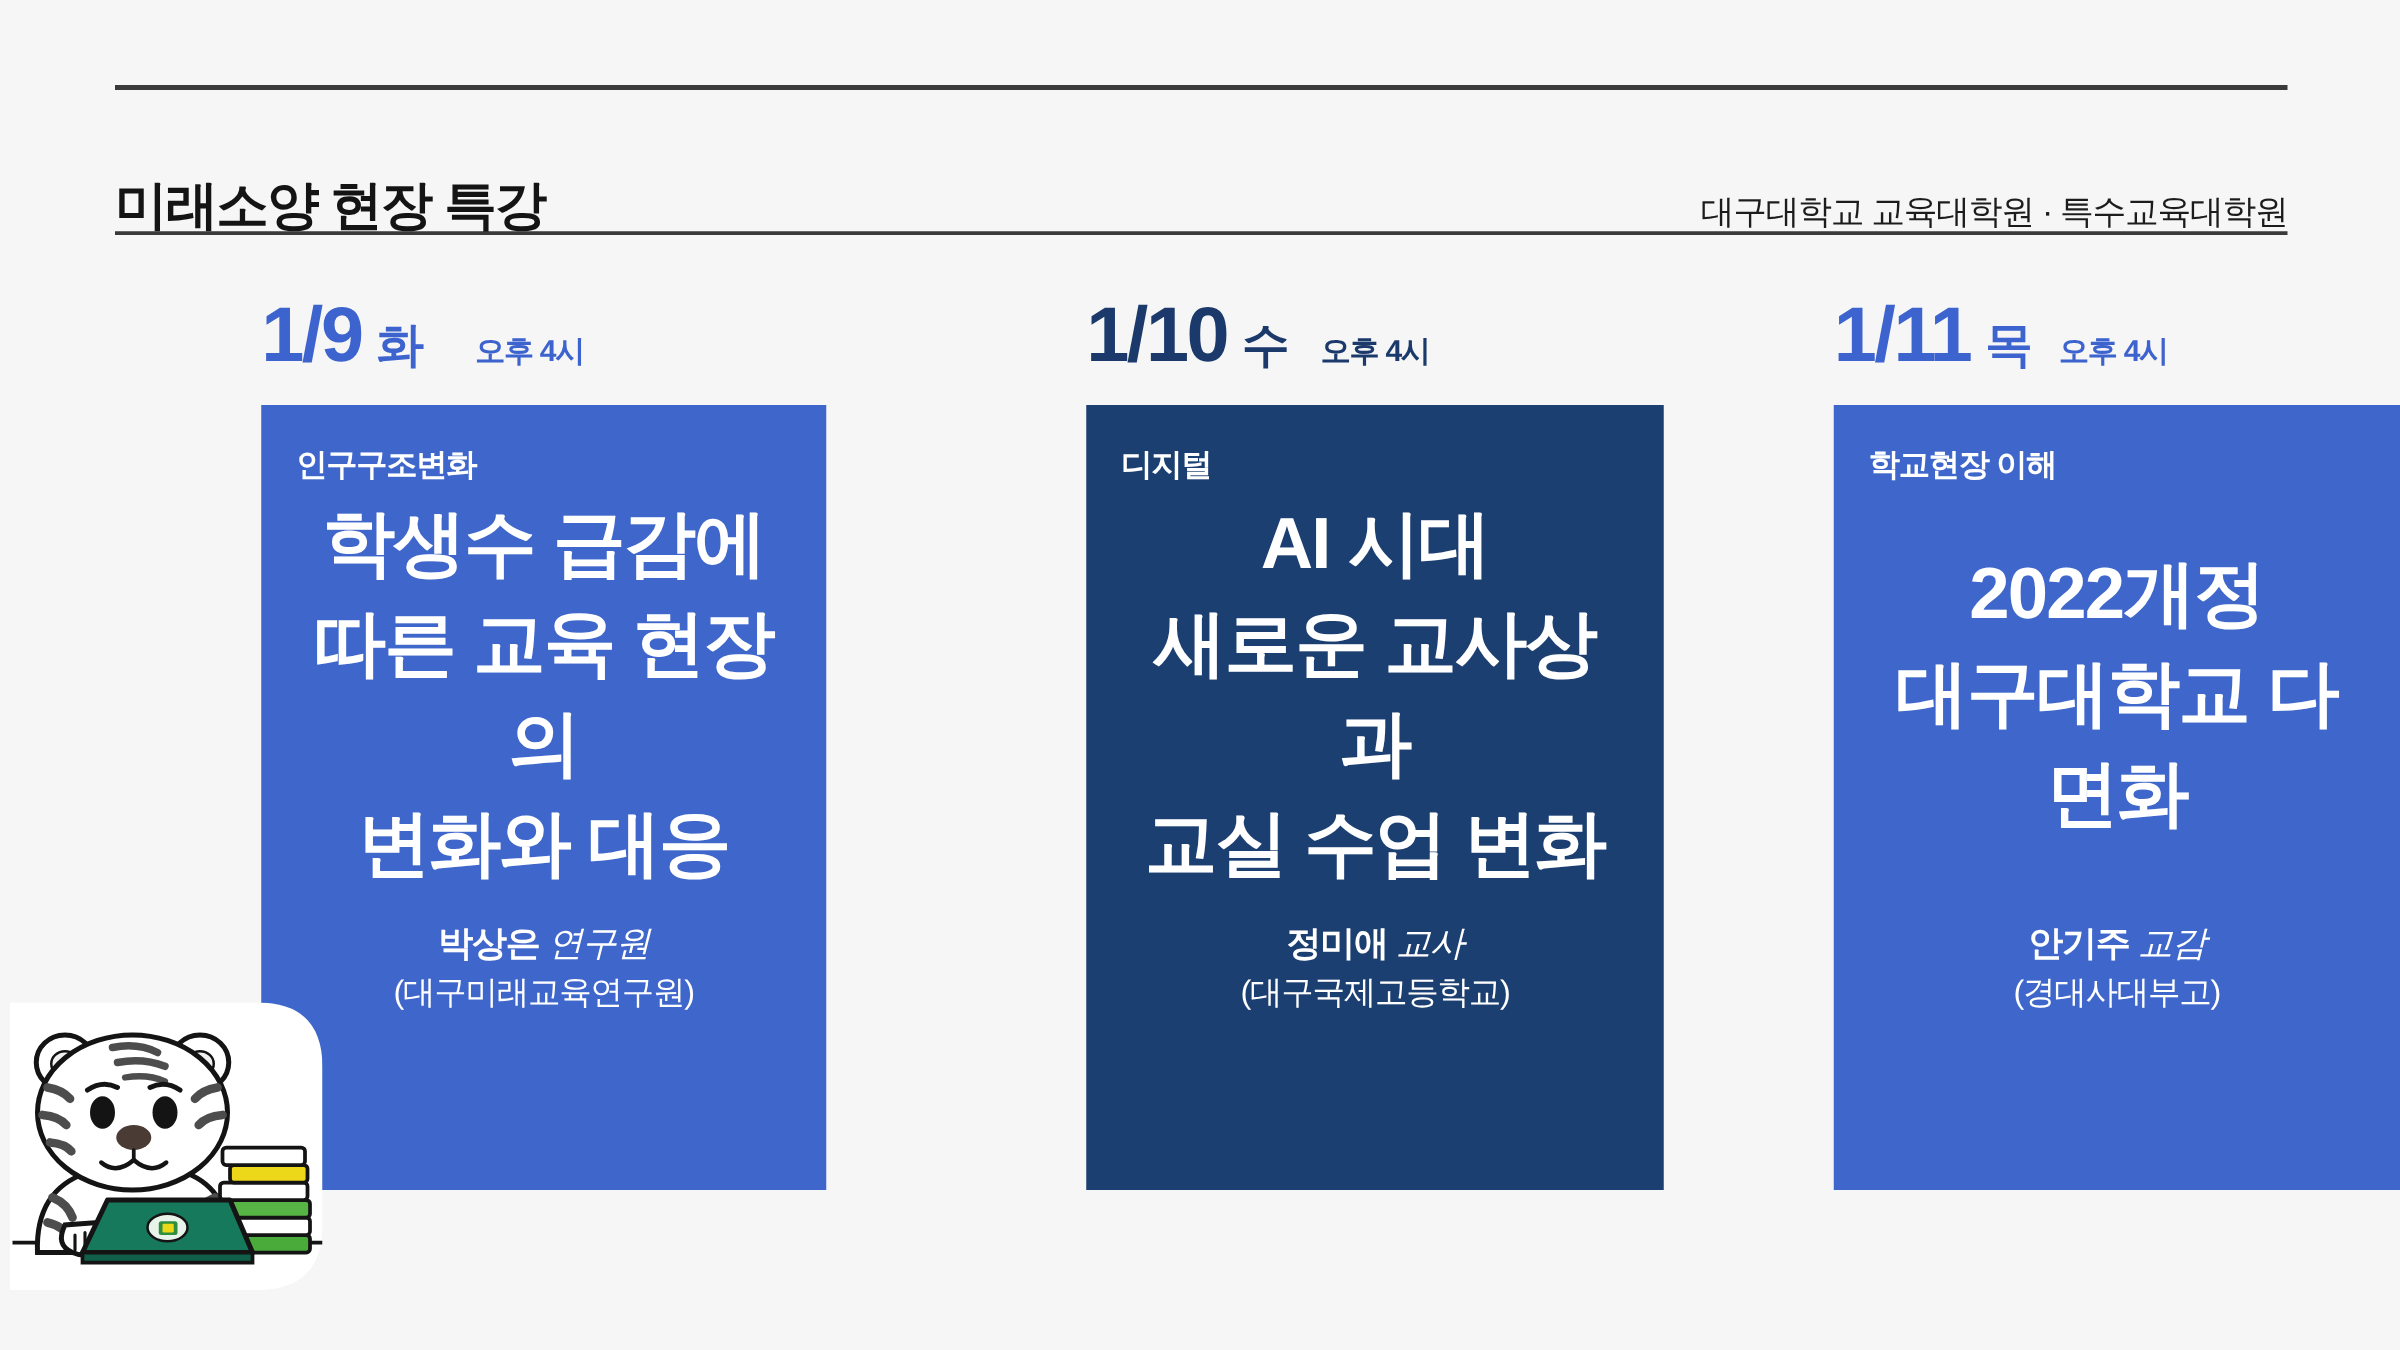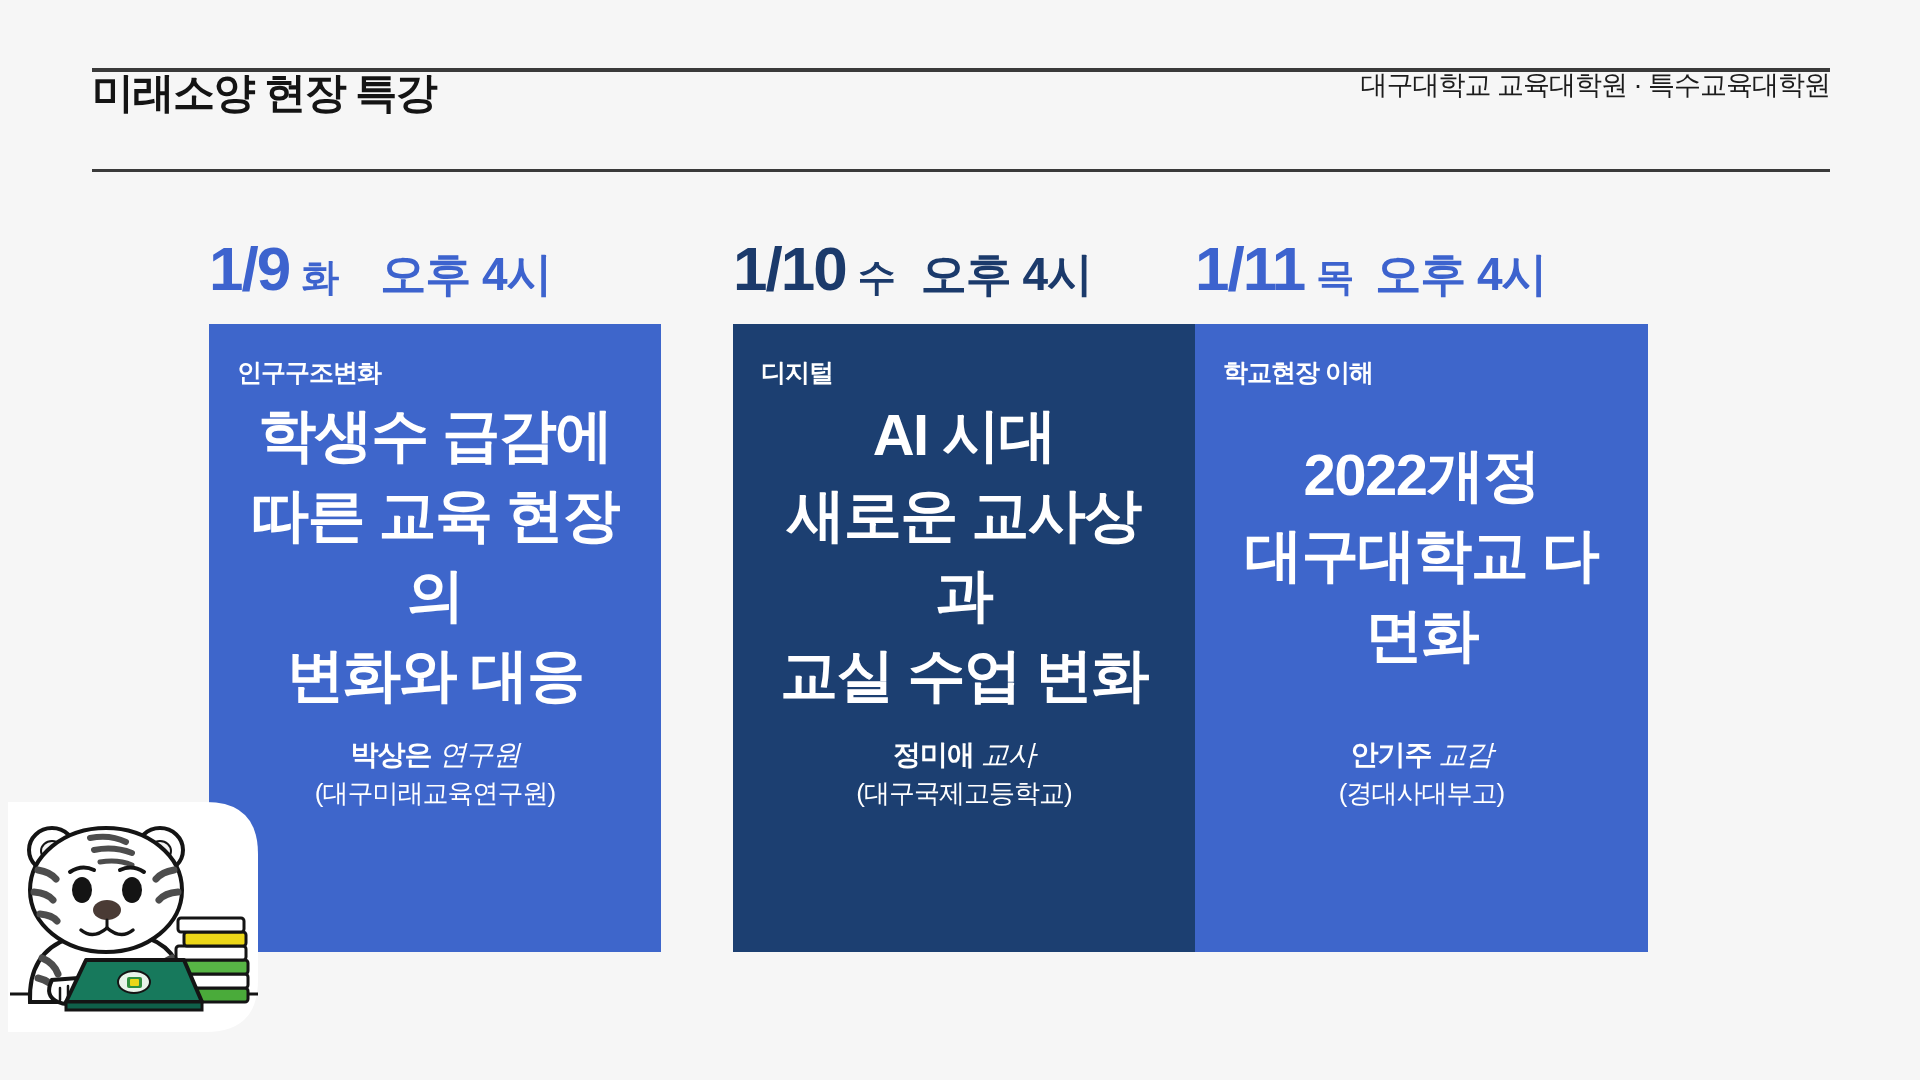--- a/index.html
+++ b/index.html
@@ -17,36 +17,36 @@
     width:1920px; height:1080px;
     background:#f6f6f6;
   }
 
   
   .header {
     position:absolute;
     left:92px; top:68px; width:1738px;
     border-top:4px solid #3a3a3a;
     border-bottom:3px solid #3a3a3a;
-    height:104px;
-    display:flex; align-items:flex-start; justify-content:space-between;
+    height:120px;
+    display:flex; align-items:flex-end; justify-content:space-between;
   }
   .header-title {
     font-size:42px; font-weight:bold; color:#141414;
     letter-spacing:-1.5px; line-height:1;
   }
   .header-org {
     font-size:27px; color:#1c1c1c; letter-spacing:-1px;
     line-height:1; padding-bottom:2px;
   }
 
   
   .columns {
     position:absolute; left:0; top:238px; width:1920px;
-    display:flex; align-items:flex-start;
+    display:flex; align-items:flex-start;justify-content:space-between;
   }
   .column { position:relative; }
 
   .col-1 { margin-left:209px; width:452px; }
   .col-2 { margin-left:72px; width:462px; }
   .col-3 { width:453px; }
 
   
   .date-line {
     display:flex; align-items:baseline;
@@ -54,21 +54,21 @@
     line-height:1;
   }
   .date-num {
     font-size:62px; font-weight:bold; letter-spacing:-2px;
   }
   .date-day {
     font-size:38px; font-weight:bold; letter-spacing:-1px;
     margin-left:12px;
   }
   .date-time {
-    font-size:46px; font-weight:bold; letter-spacing:-1px;
+    font-size:24px; font-weight:bold; letter-spacing:-1px;
     margin-left:42px;
   }
   .col-2 .date-time { margin-left:26px; }
   .col-3 .date-time { margin-left:22px; }
 
   .tone-bright .date-num,
   .tone-bright .date-day,
   .tone-bright .date-time { color:#3d63ce; }
 
   .tone-dark .date-num,

